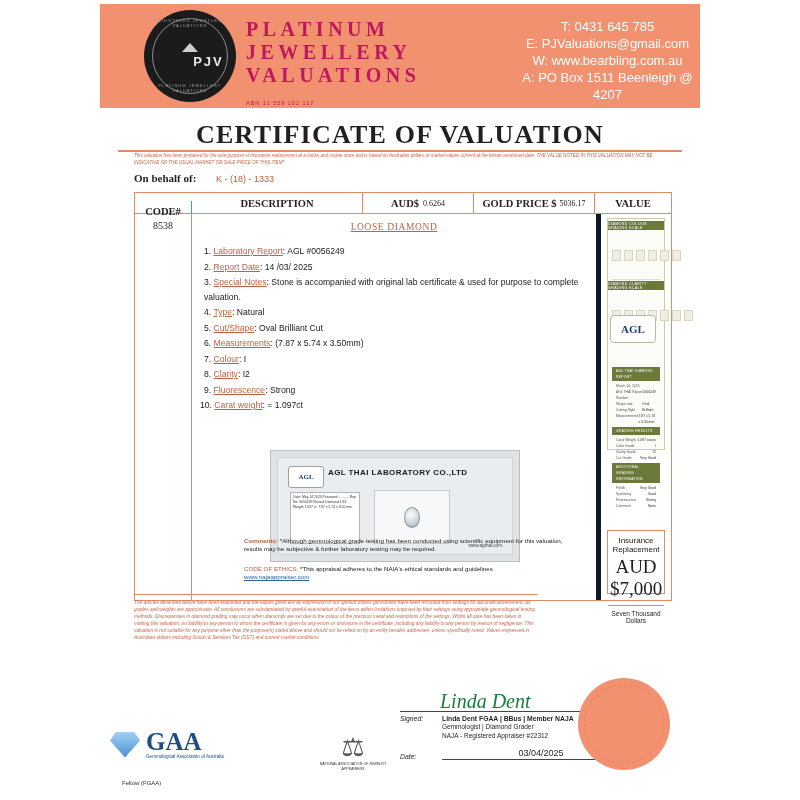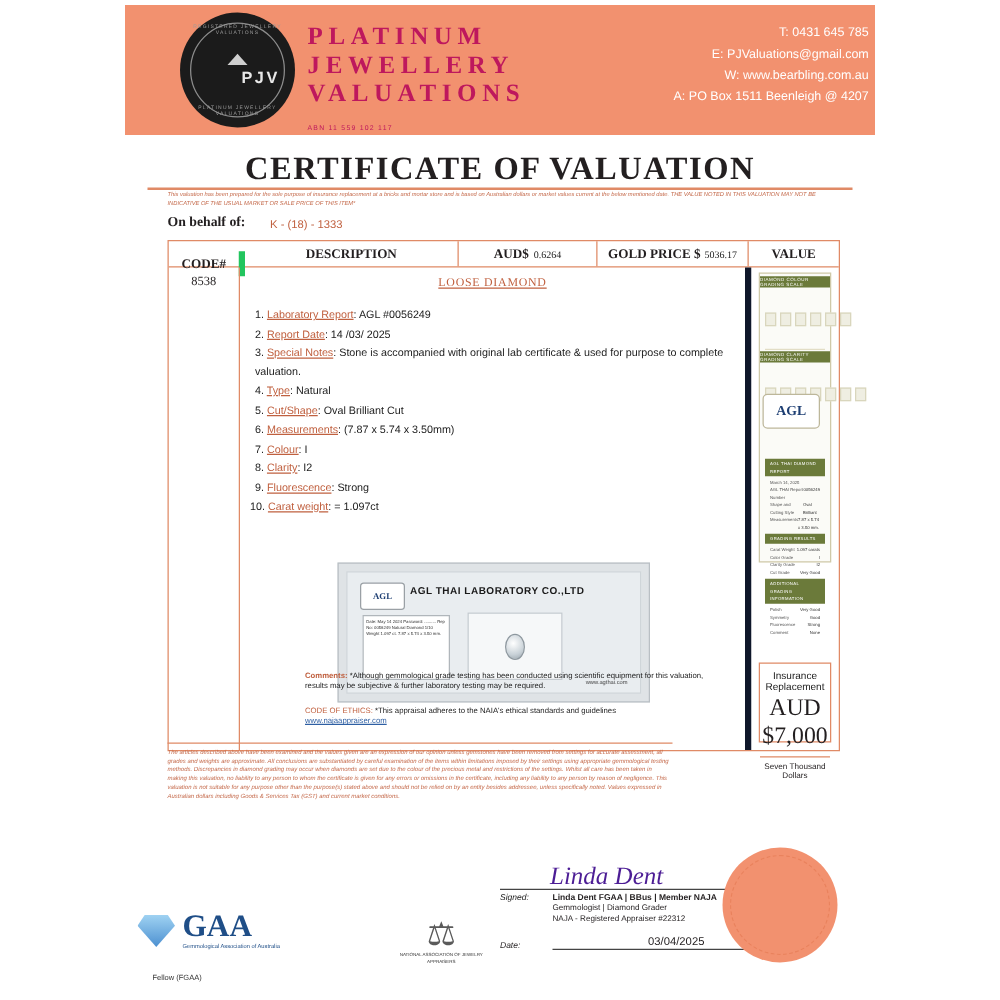--- a/index.html
+++ b/index.html
@@ -12,33 +12,33 @@
   .logo-ring{width:74px;height:74px;border-radius:50%;border:1px solid #8d8d8d;display:flex;align-items:center;justify-content:center;flex-direction:column;}
   .logo-diamond{width:0;height:0;border-left:8px solid transparent;border-right:8px solid transparent;border-bottom:9px solid #cfcfcf;margin-bottom:2px;}
   .logo-pjv{font-size:13px;letter-spacing:2px;font-weight:bold;color:#e8e8e8;padding-left:37px;}
   .logo-arc-top{position:absolute;top:8px;font-size:4px;letter-spacing:1px;color:#9a9a9a;width:90px;text-align:center;}
   .logo-arc-bot{position:absolute;bottom:9px;font-size:4px;letter-spacing:1px;color:#9a9a9a;width:90px;text-align:center;}
 
   .brand{position:absolute;left:246px;top:18px;width:250px;color:#be185d;}
   .brand div{font-size:20px;font-weight:bold;letter-spacing:4.5px;line-height:23px;font-family:"Liberation Serif",serif;}
   .brand .abn{font-size:5.5px;letter-spacing:1px;font-weight:normal;margin-top:5px;font-family:"Liberation Sans",sans-serif;}
 
-  .contact{position:absolute;left:520px;top:18px;width:175px;color:#fff;font-size:10px;line-height:17px;text-align:right;}
+  .contact{position:absolute;left:520px;top:18px;width:175px;color:#fff;font-size:13px;line-height:17px;text-align:center;}
 
   
   .title{position:absolute;left:100px;top:120px;width:600px;text-align:center;font-family:"Liberation Serif",serif;font-size:26px;font-weight:bold;letter-spacing:1.2px;}
   .title-rule{position:absolute;left:118px;top:150px;width:564px;height:2px;background:#e08a66;}
   .disclaimer{position:absolute;left:134px;top:153px;width:536px;font-size:4.6px;line-height:6.6px;color:#c4694a;font-style:italic;}
   .onbehalf{position:absolute;left:134px;top:172px;font-size:11px;font-weight:bold;font-family:"Liberation Serif",serif;}
   .onbehalf-val{position:absolute;left:216px;top:174px;font-size:9px;color:#c0603f;}
 
   
   .tbl{position:absolute;left:134px;top:192px;width:536px;border:1px solid #e08a66;}
   .tbl-head{display:flex;height:20px;border-bottom:1px solid #e08a66;font-family:"Liberation Serif",serif;font-size:10.5px;font-weight:bold;align-items:center;}
-  .th-code{width:56px;text-align:center;border-right:5px solid #22c55e;height:100%;display:flex;align-items:center;justify-content:center;margin-top:16px;}
+  .th-code{width:56px;text-align:center;border-right:1px solid #22c55e;height:100%;display:flex;align-items:center;justify-content:center;margin-top:16px;}
   .th-desc{width:170px;text-align:center;border-right:1px solid #e08a66;height:100%;display:flex;align-items:center;justify-content:center;}
   .th-aud{width:110px;text-align:center;border-right:1px solid #e08a66;height:100%;display:flex;align-items:center;justify-content:center;gap:4px;}
   .th-gold{width:120px;text-align:center;border-right:1px solid #e08a66;height:100%;display:flex;align-items:center;justify-content:center;gap:3px;}
   .th-value{flex:1;text-align:center;height:100%;display:flex;align-items:center;justify-content:center;}
   .rate{font-size:8px;font-weight:normal;color:#222;}
 
   .tbl-body{display:flex;height:386px;}
   .col-code{width:56px;border-right:1px solid #e08a66;padding-top:6px;text-align:center;font-size:10px;font-family:"Liberation Serif",serif;}
   .col-desc{width:404px;border-right:5px solid #0f172a;position:relative;}
   .col-val{flex:1;position:relative;}
@@ -95,21 +95,21 @@
   .jaa .l3{font-size:8px;letter-spacing:1px;color:#555;}
   .gaa{position:absolute;left:10px;top:62px;width:180px;display:flex;align-items:center;gap:6px;}
   .gaa-dia{width:30px;height:26px;background:linear-gradient(180deg,#9fd2f2,#4b8fd0);clip-path:polygon(20% 0,80% 0,100% 35%,50% 100%,0 35%);}
   .gaa-txt{font-family:"Liberation Serif",serif;font-size:25px;font-weight:bold;color:#1f4e87;line-height:24px;}
   .gaa-sub{font-size:4.6px;color:#1f4e87;}
   .fellow{position:absolute;left:22px;top:112px;font-size:6px;color:#333;}
   .naja{position:absolute;left:208px;top:66px;width:90px;text-align:center;}
   .scales{font-size:26px;color:#5a5a5a;line-height:26px;}
   .naja-txt{font-size:3.6px;color:#333;line-height:5px;margin-top:2px;}
   .sigblock{position:absolute;left:300px;top:22px;width:240px;}
-  .sig-script{font-family:"Liberation Serif",serif;font-size:20px;font-style:italic;color:#4c1d95;margin-left:40px;}
+  .sig-script{font-family:"Liberation Serif",serif;font-size:20px;font-style:italic;color:#15803d;margin-left:40px;}
   .sig-line{border-bottom:1px solid #444;width:226px;margin-top:-2px;}
   .sig-row{display:flex;font-size:6.8px;margin-top:3px;}
   .sig-row .k{width:42px;font-style:italic;color:#222;}
   .sig-row .v{font-weight:bold;}
   .sig-sub{font-size:6.5px;margin-left:42px;line-height:9px;}
   .date-line{display:flex;align-items:flex-end;margin-top:8px;font-size:6.8px;}
   .date-line .k{width:42px;font-style:italic;}
   .date-line .v{flex:1;border-bottom:1px solid #444;text-align:center;font-size:9px;padding-bottom:1px;}
   .seal{position:absolute;right:30px;top:10px;width:92px;height:92px;border-radius:50%;background:#f2916f;}
   .seal::after{content:"";position:absolute;left:6px;top:6px;right:6px;bottom:6px;border-radius:50%;border:1px dashed #e9825d;}

